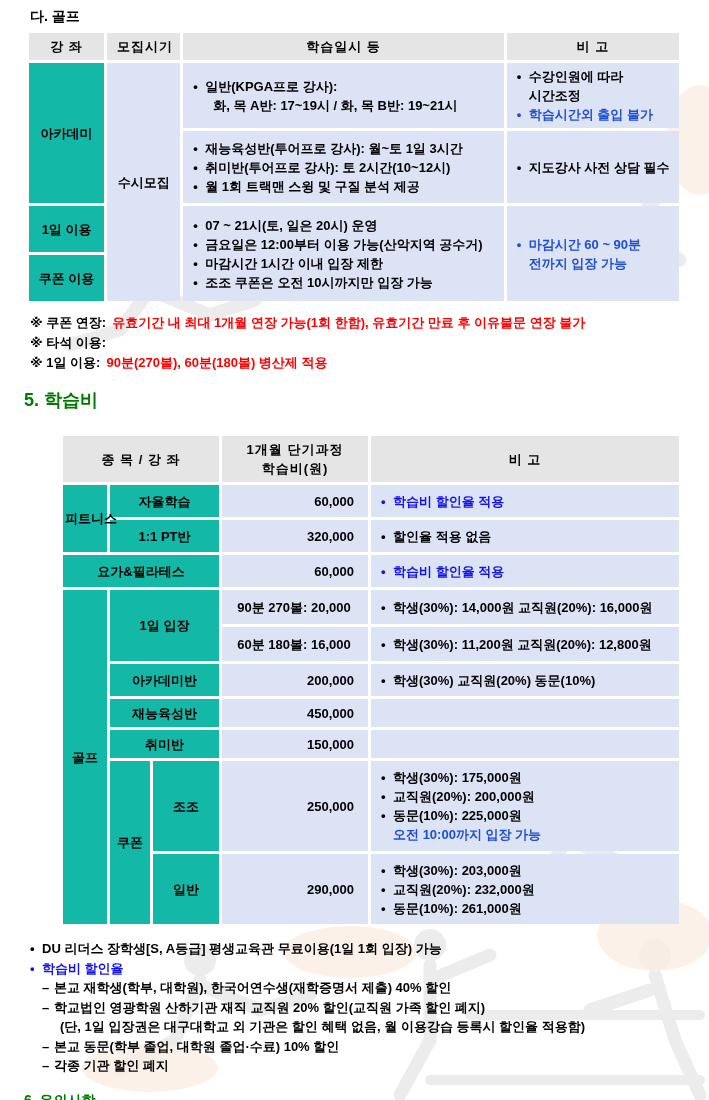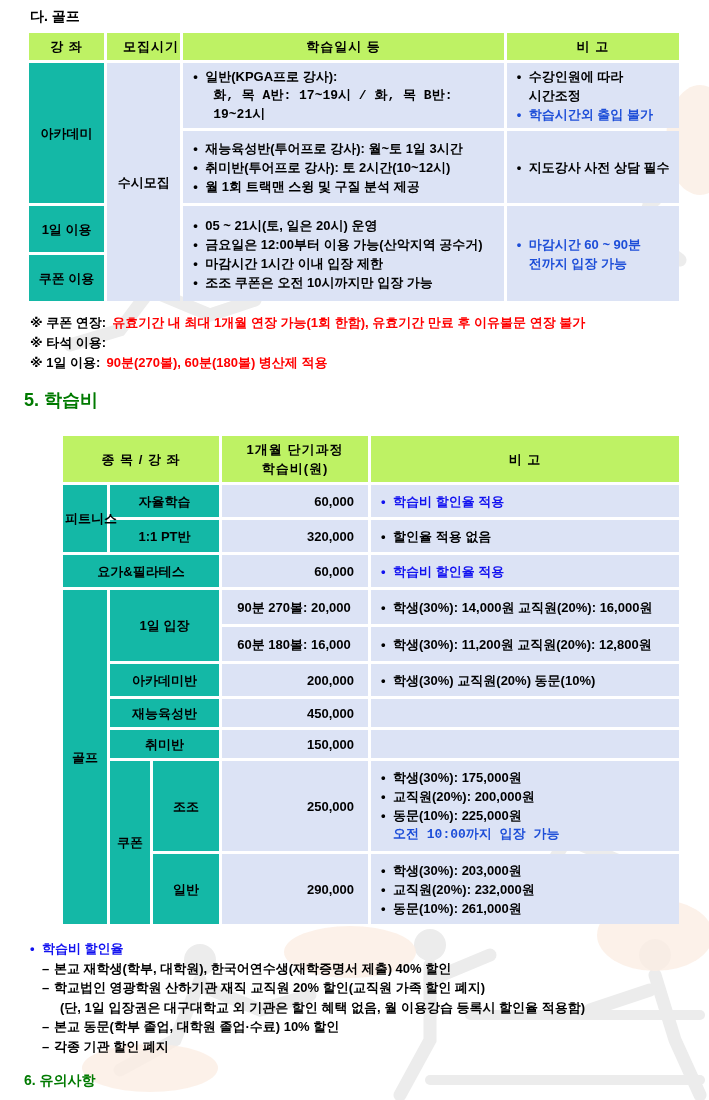--- a/index.html
+++ b/index.html
@@ -8,33 +8,33 @@
     font-family:"Liberation Sans","DejaVu Sans",sans-serif;
     font-weight:700;color:#000;background:#fff;
   }
   .wm{position:absolute;inset:0;z-index:0;}
   .content{position:relative;z-index:1;}
 
   .doc-title{margin:8px 0 2px 30px;font-size:14px;}
 
   table{border-collapse:separate;border-spacing:3px;table-layout:fixed;}
   td,th{font-size:13px;line-height:19px;vertical-align:middle;word-break:keep-all;}
-  th{background:#bef264;font-weight:700;text-align:center;padding:4px 16px;letter-spacing:1px;}
+  th{background:#e5e5e5;font-weight:700;text-align:center;padding:4px 10px;letter-spacing:1px;}
   .cblue{background:#14b8a6;text-align:center;padding:3px 2px;}
   .clav{background:#dce3f5;padding:4px 8px;}
   .clav.center{text-align:center;}
   .fee{text-align:right;padding-right:14px;}
   .fee-left{text-align:center;padding-left:6px;}
 
   .t1{margin:4px 0 0 26px;width:656px;}
   .t2{margin:4px 0 0 60px;width:622px;}
 
   .bl{position:relative;padding-left:14px;}
   .bl::before{content:"\2022";position:absolute;left:2px;}
-  .ind{padding-left:22px;font-family:Liberation Mono, monospace;}
+  .ind{padding-left:22px;}
   .orange{color:#1d4ed8;}
   .blue{color:#1212f0;}
   .green{color:#007a00;}
 
   .notes{margin:9px 0 0 30px;font-size:13px;line-height:19px;}
   .note-row{display:flex;align-items:center;margin-bottom:1px;}
   .note-label{white-space:nowrap;margin-right:6px;}
   .note-text{color:#ff0000;flex:1;}
 
   .sec-title{margin:16px 0 21px 24px;font-size:18px;}
@@ -119,21 +119,21 @@
           <div class="bl">취미반(투어프로 강사): 토 2시간(10~12시)</div>
           <div class="bl">월 1회 트랙맨 스윙 및 구질 분석 제공</div>
         </td>
         <td class="clav">
           <div class="bl">지도강사 사전 상담 필수</div>
         </td>
       </tr>
       <tr>
         <td class="cblue" style="height:40px">1일 이용</td>
         <td class="clav" rowspan="2">
-          <div class="bl">05 ~ 21시(토, 일은 20시) 운영</div>
+          <div class="bl">07 ~ 21시(토, 일은 20시) 운영</div>
           <div class="bl">금요일은 12:00부터 이용 가능(산악지역 공수거)</div>
           <div class="bl">마감시간 1시간 이내 입장 제한</div>
           <div class="bl">조조 쿠폰은 오전 10시까지만 입장 가능</div>
         </td>
         <td class="clav" rowspan="2">
           <div class="bl orange">마감시간 60 ~ 90분 전까지 입장 가능</div>
         </td>
       </tr>
       <tr>
         <td class="cblue" style="height:40px">쿠폰 이용</td>
@@ -244,20 +244,21 @@
         <td class="clav">
           <div class="bl">학생(30%): 203,000원</div>
           <div class="bl">교직원(20%): 232,000원</div>
           <div class="bl">동문(10%): 261,000원</div>
         </td>
       </tr>
     </tbody>
       </table>
 
     <div class="discounts">
+      <div class="bl">DU 리더스 장학생[S, A등급] 평생교육관 무료이용(1일 1회 입장) 가능</div>
       <div class="bl blue">학습비 할인율</div>
       <div class="dash">본교 재학생(학부, 대학원), 한국어연수생(재학증명서 제출) 40% 할인</div>
       <div class="dash">학교법인 영광학원 산하기관 재직 교직원 20% 할인(교직원 가족 할인 폐지)</div>
       <div class="cont">(단, 1일 입장권은 대구대학교 외 기관은 할인 혜택 없음, 월 이용강습 등록시 할인율 적용함)</div>
       <div class="dash">본교 동문(학부 졸업, 대학원 졸업·수료) 10% 할인</div>
       <div class="dash">각종 기관 할인 폐지</div>
     </div>
 
     <div class="s6">
       <div class="green" style="font-size:14px;margin-bottom:4px">6. 유의사항</div>

